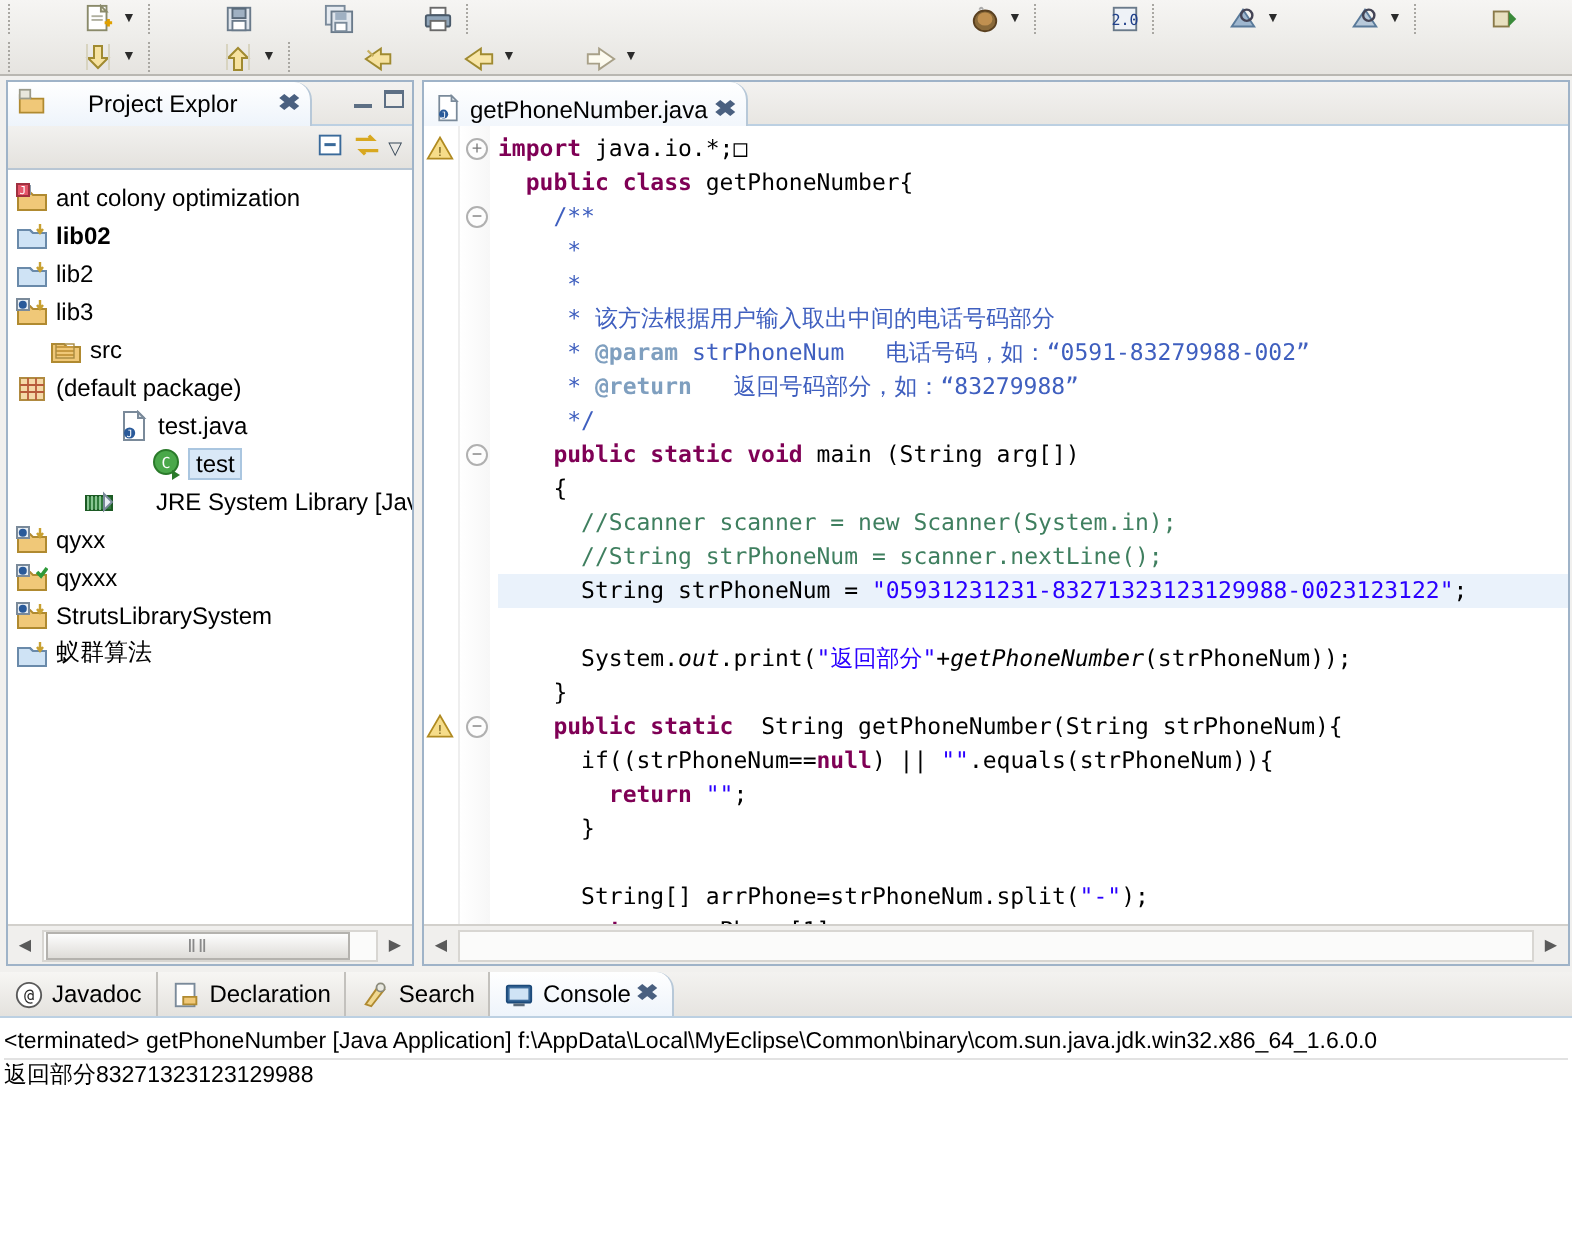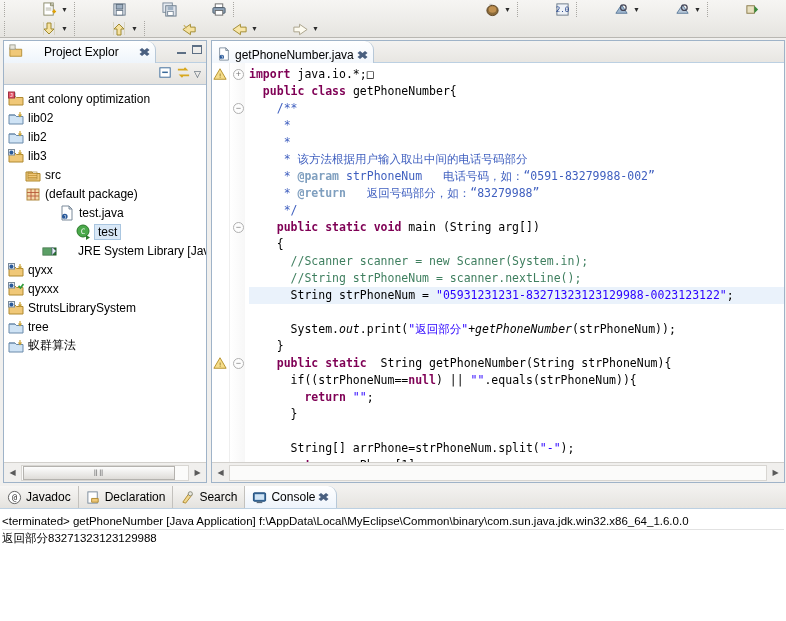--- a/index.html
+++ b/index.html
@@ -432,21 +432,21 @@
         <span style="width: 16px; height: 16px; display: inline-flex; align-items: center; justify-content: center; flex: 0 0 auto;">
           <svg width="16" height="16" viewBox="0 0 16 16">
             <path d="M1 5 h6 l1.5 1.5 h6.5 V14 H1 Z" fill="#f0c878" stroke="#b08a30"></path>
             <rect x="1" y="2" width="6" height="4" fill="#dfe6ec" stroke="#8a9aaa"></rect>
             <rect x="0.5" y="1" width="6" height="6" fill="#e4566a" stroke="#a03040"></rect>
             <text x="3.4" y="6" font-size="5.5" fill="#fff" text-anchor="middle" font-family="monospace">J</text>
           </svg>
         </span>
         <span class="lbl">ant colony optimization</span>
       </div>
-      <div class="tnode" style="padding-left: 4px;">
+      <div class="tnode" style="padding-left: 4px; font-weight: bold;">
         <span style="width: 16px; height: 16px; display: inline-flex; align-items: center; justify-content: center; flex: 0 0 auto;">
           <svg width="16" height="16" viewBox="0 0 16 16">
             <path d="M1 5 h6 l1.5 1.5 h6.5 V14 H1 Z" fill="#cfe3f5" stroke="#6a8aaa"></path>
             <path d="M1 5 h6 l1.5 1.5" fill="none" stroke="#6a8aaa"></path>
             <path d="M12 2 v4 M10.5 4.5 L12 6.5 L13.5 4.5" stroke="#c8a030" stroke-width="1.2" fill="none"></path>
           </svg>
         </span>
         <span class="lbl">lib02</span>
       </div>
       <div class="tnode" style="padding-left: 4px;">
@@ -473,21 +473,21 @@
       <div class="tnode" style="padding-left: 21px;">
         <span style="width: 16px; height: 16px; display: inline-flex; align-items: center; justify-content: center; flex: 0 0 auto;">
           <svg width="16" height="16" viewBox="0 0 16 16">
             <path d="M1 5 h6 l1.5 1.5 h6.5 V14 H1 Z" fill="#f0c878" stroke="#b08a30"></path>
             <path d="M3 6.5 h9 M3 8.5 h9 M3 10.5 h9" stroke="#c89a40" stroke-width="0.9"></path>
             <rect x="3" y="5" width="9" height="7" fill="none" stroke="#a88a40" stroke-width="0.7"></rect>
           </svg>
         </span>
         <span class="lbl">src</span>
       </div>
-      <div class="tnode" style=" margin-left: 17px;">
+      <div class="tnode" style="">
         <span style="width: 16px; height: 16px; display: inline-flex; align-items: center; justify-content: center; flex: 0 0 auto;">
           <svg width="16" height="16" viewBox="0 0 16 16">
             <rect x="2" y="3" width="12" height="11" fill="#f5d8a8" stroke="#b08a40"></rect>
             <path d="M2 6.5 h12 M2 10 h12 M6 3 v11 M10 3 v11" stroke="#b85a3a" stroke-width="0.9"></path>
           </svg>
         </span>
         <span class="lbl">(default package)</span>
       </div>
       <div class="tnode" style="padding-left: 55px;">
         <span style="width: 16px; height: 16px; display: inline-flex; align-items: center; justify-content: center; flex: 0 0 auto;">
@@ -545,30 +545,20 @@
       <div class="tnode" style="padding-left: 4px;">
         <span style="width: 16px; height: 16px; display: inline-flex; align-items: center; justify-content: center; flex: 0 0 auto;">
           <svg width="16" height="16" viewBox="0 0 16 16">
             <path d="M1 5 h6 l1.5 1.5 h6.5 V14 H1 Z" fill="#f0c878" stroke="#b08a30"></path>
             <rect x="0.5" y="1.5" width="6" height="5.5" fill="#e8eef4" stroke="#7a8a9a"></rect>
             <circle cx="3.4" cy="4.4" r="2" fill="#2a5a9a"></circle>
             <path d="M12 2 v4 M10.5 4.5 L12 6.5 L13.5 4.5" stroke="#c8a030" stroke-width="1.2" fill="none"></path>
           </svg>
         </span>
         <span class="lbl">StrutsLibrarySystem</span>
-      </div>
-      <div class="tnode" style="padding-left: 4px;">
-        <span style="width: 16px; height: 16px; display: inline-flex; align-items: center; justify-content: center; flex: 0 0 auto;">
-          <svg width="16" height="16" viewBox="0 0 16 16">
-            <path d="M1 5 h6 l1.5 1.5 h6.5 V14 H1 Z" fill="#cfe3f5" stroke="#6a8aaa"></path>
-            <path d="M1 5 h6 l1.5 1.5" fill="none" stroke="#6a8aaa"></path>
-            <path d="M12 2 v4 M10.5 4.5 L12 6.5 L13.5 4.5" stroke="#c8a030" stroke-width="1.2" fill="none"></path>
-          </svg>
-        </span>
-        <span class="lbl">tree</span>
       </div>
       <div class="tnode" style="padding-left: 4px;">
         <span style="width: 16px; height: 16px; display: inline-flex; align-items: center; justify-content: center; flex: 0 0 auto;">
           <svg width="16" height="16" viewBox="0 0 16 16">
             <path d="M1 5 h6 l1.5 1.5 h6.5 V14 H1 Z" fill="#cfe3f5" stroke="#6a8aaa"></path>
             <path d="M1 5 h6 l1.5 1.5" fill="none" stroke="#6a8aaa"></path>
             <path d="M12 2 v4 M10.5 4.5 L12 6.5 L13.5 4.5" stroke="#c8a030" stroke-width="1.2" fill="none"></path>
           </svg>
         </span>
         <span class="lbl">蚁群算法</span>

